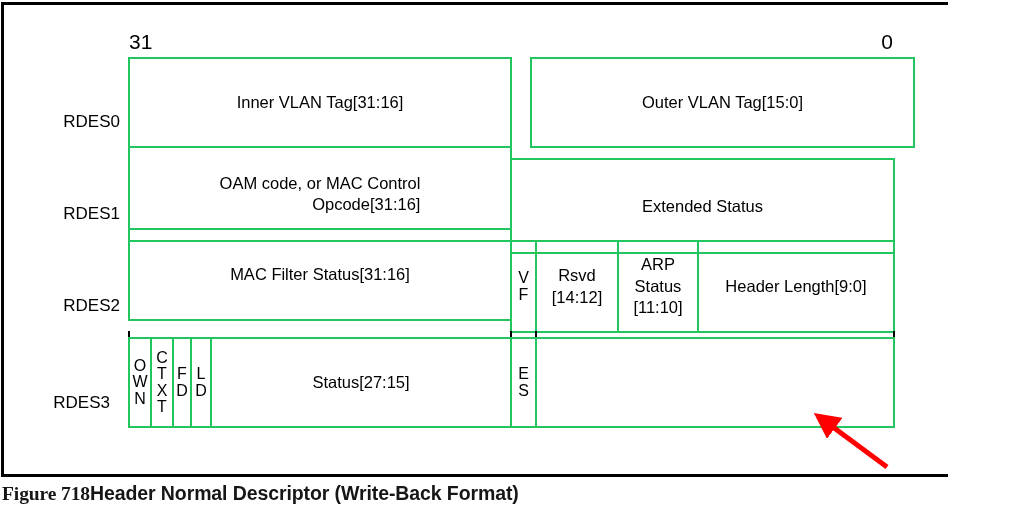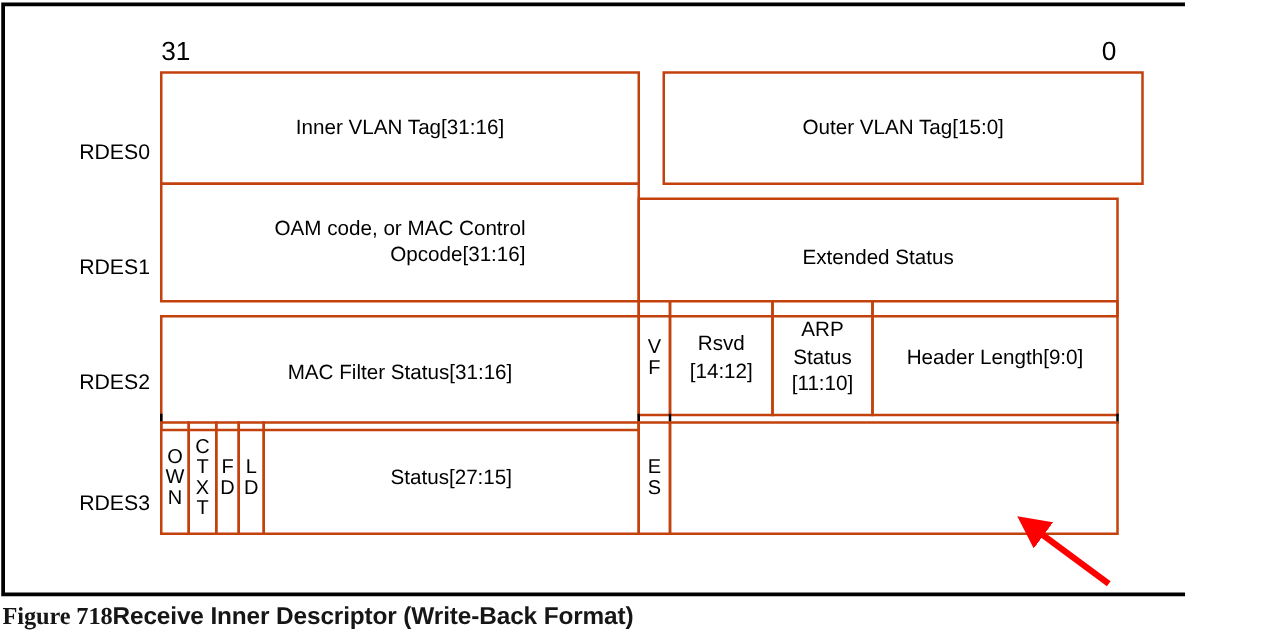--- a/index.html
+++ b/index.html
@@ -12,21 +12,21 @@
     position:absolute;left:1px;top:2px;width:1020px;height:475px;
     border:3px solid #000;box-sizing:border-box;background:#ffffff;
   }
   .bit-label{
     position:absolute;font-size:21px;color:#000;line-height:1;
   }
   .row-label{
     position:absolute;font-size:17px;color:#000;line-height:1;text-align:right;width:95px;margin-top:20px;
   }
   .cell{
-    position:absolute;border:2px solid #c2410c;box-sizing:border-box;
+    position:absolute;border:2px solid #22c55e;box-sizing:border-box;
     display:flex;align-items:center;justify-content:center;text-align:center;
     font-size:16.5px;line-height:1.25;white-space:pre-line;background:transparent;
     padding:0 2px;
   }
   .cell.vtext{line-height:1.02;font-size:16px;padding:0;}
   .connector{position:absolute;width:2px;background:#000;}
   .arrow-svg{position:absolute;left:760px;top:390px;width:160px;height:100px;z-index:6;pointer-events:none;}
   .caption{
     position:absolute;left:2px;top:482px;font-size:19.5px;font-weight:700;color:#161616;
     letter-spacing:-0.1px;white-space:nowrap;
@@ -39,30 +39,30 @@
 <div id="stage" style="--accent: #ff0000;">
 
   <div class="figure-border"></div>
 
   <div class="bit-label" style="left:129px;top:31px;">31</div>
   <div class="bit-label" style="left:858px;top:31px;width:35px;text-align:right;">0</div>
 
   <div class="row-label" style="left:25px;top:93px;">RDES0</div>
   <div class="row-label" style="left:25px;top:185px;">RDES1</div>
   <div class="row-label" style="left:25px;top:277px;">RDES2</div>
-  <div class="row-label" style="left:25px;top:374px;">RDES3</div>
+  <div class="row-label" style="left:15px;top:374px;">RDES3</div>
 
   <div class="cell" style="left:128px;top:57px;width:384px;height:91px;">Inner VLAN Tag[31:16]</div>
   <div class="cell" style="left:510px;top:57px;width:385px;height:91px;margin-left:20px;">Outer VLAN Tag[15:0]</div>
 
   <div class="cell" style="left:128px;top:146px;width:384px;height:96px;text-align:right;">OAM code, or MAC Control
 Opcode[31:16]</div>
   <div class="cell" style="left:510px;top:146px;width:385px;height:96px;margin-top:12px;">Extended Status</div>
 
-  <div class="cell" style="left:128px;top:252px;width:384px;height:93px;">MAC Filter Status[31:16]</div>
+  <div class="cell" style="left:128px;top:228px;width:384px;height:93px;">MAC Filter Status[31:16]</div>
   <div class="cell vtext" style="left:510px;top:240px;width:27px;height:93px;">V
 F</div>
   <div class="cell" style="left:535px;top:240px;width:84px;height:93px;line-height:1.3;">Rsvd
 [14:12]</div>
   <div class="cell" style="left:617px;top:240px;width:82px;height:93px;line-height:1.3;">ARP
 Status
 [11:10]</div>
   <div class="cell" style="left:697px;top:240px;width:198px;height:93px;">Header Length[9:0]</div>
 
   <div class="connector" style="left:128px;top:331px;height:8px;"></div>
@@ -91,16 +91,16 @@
   <svg class="arrow-svg" viewBox="0 0 160 100">
     <defs>
       <marker id="ah" viewBox="0 0 10 10" refX="8" refY="5" markerWidth="5.2" markerHeight="5.2" orient="auto">
         <path d="M0,0 L10,5 L0,10 z" fill="#ff0000"></path>
       </marker>
     </defs>
     <line x1="127" y1="77" x2="58" y2="26" stroke="#ff0000" stroke-width="5" marker-end="url(#ah)"></line>
   </svg>
 
   <div class="caption">
-    <span class="cap-label">Figure 718</span><span>Receive Inner Descriptor (Write-Back Format)</span>
+    <span class="cap-label">Figure 718</span><span>Header Normal Descriptor (Write-Back Format)</span>
   </div>
 
 </div>
 
 </body></html>

